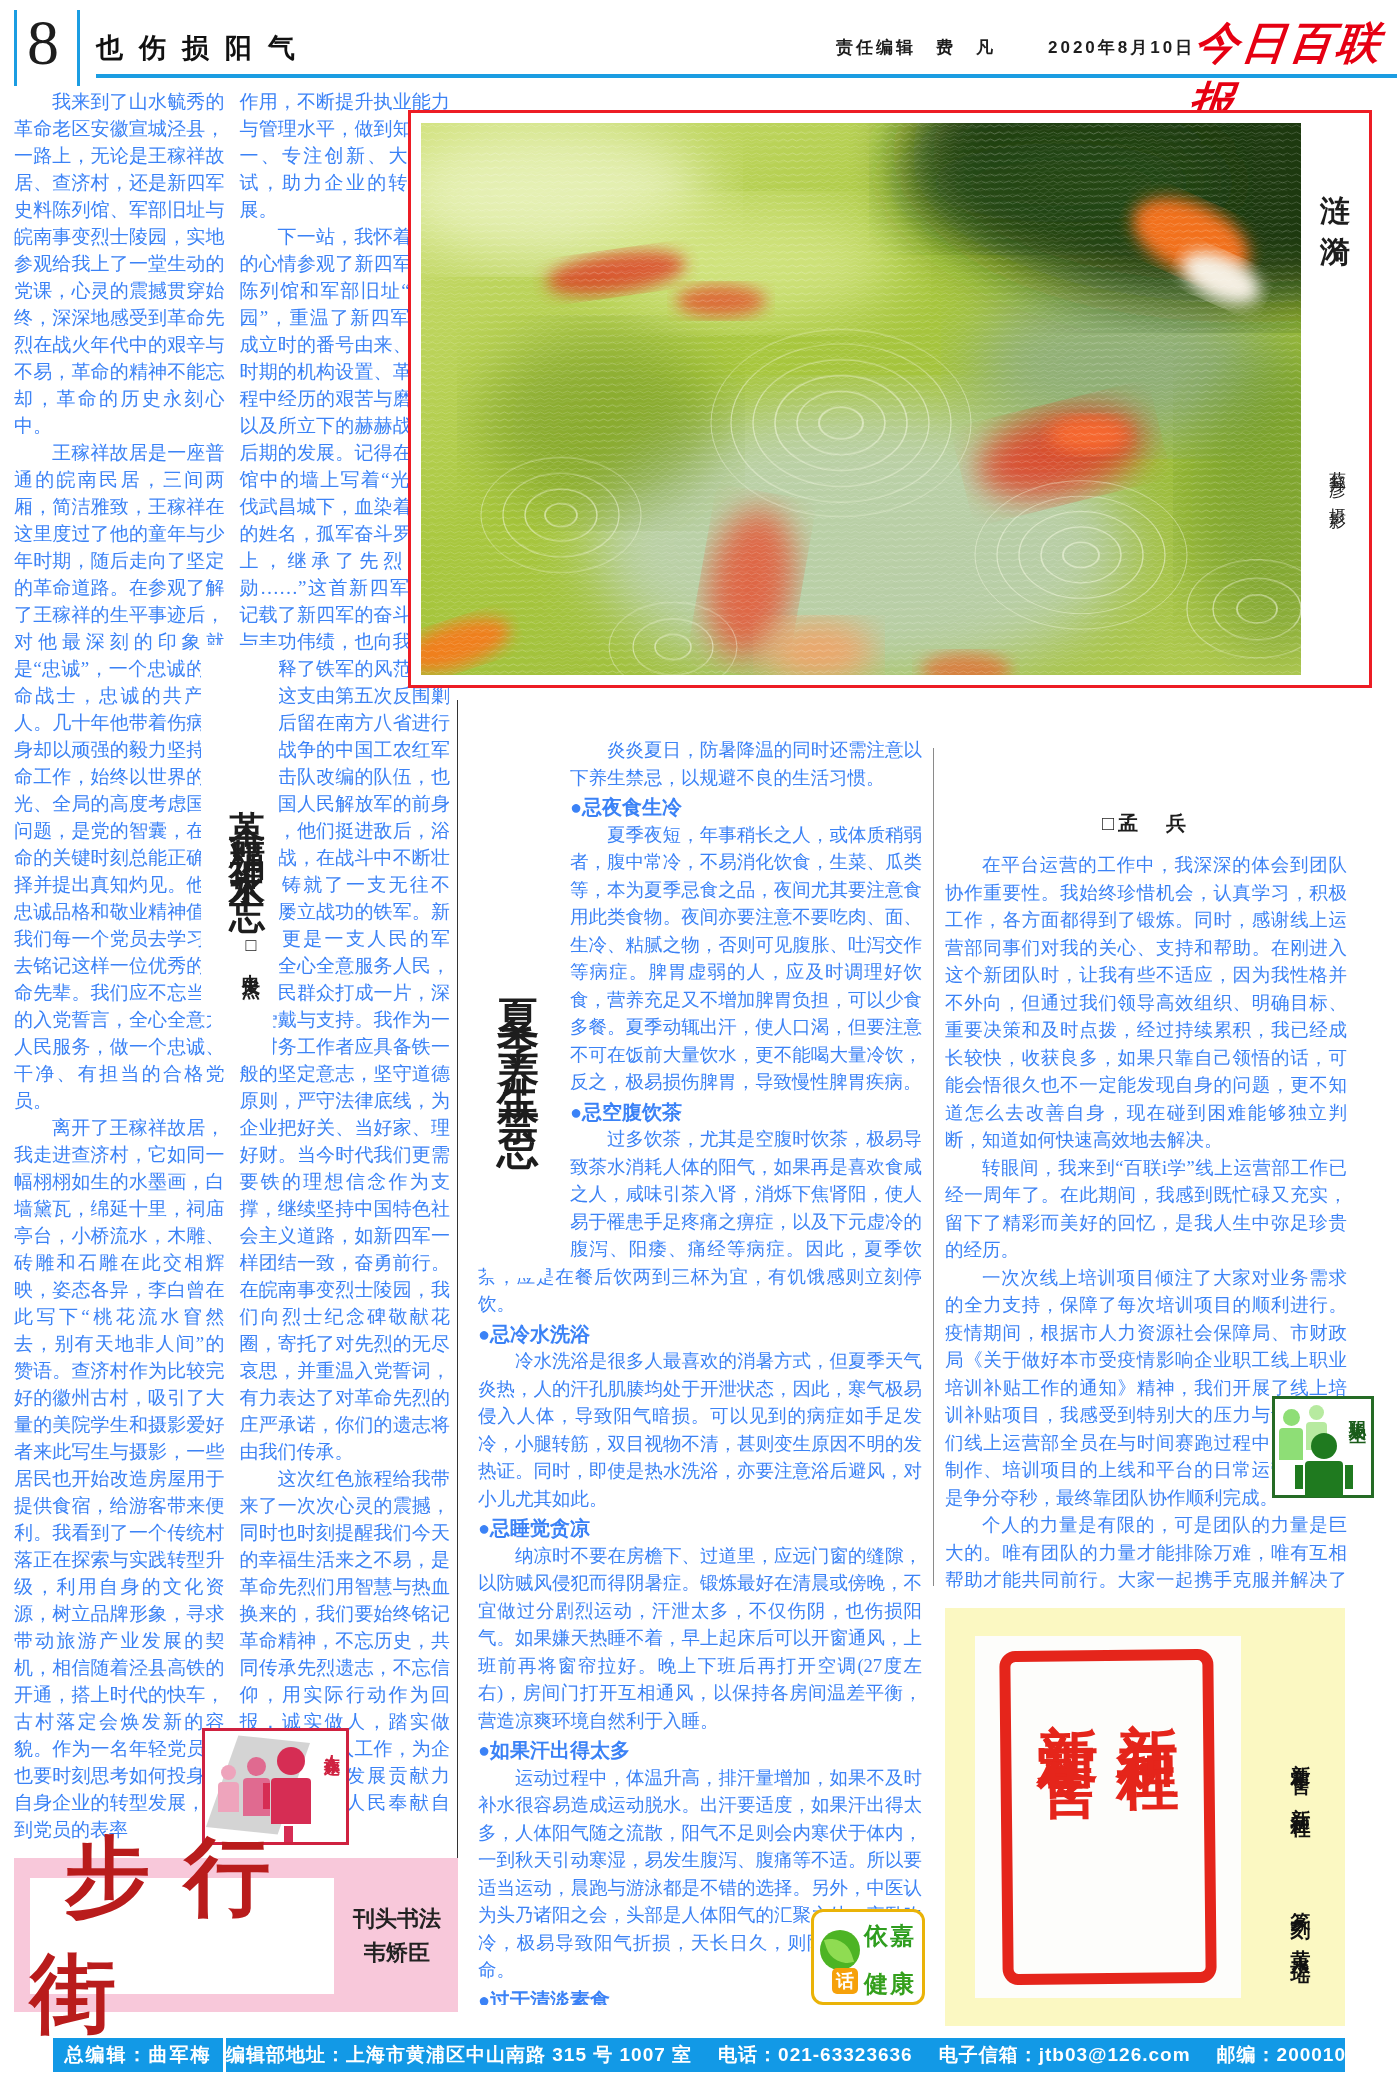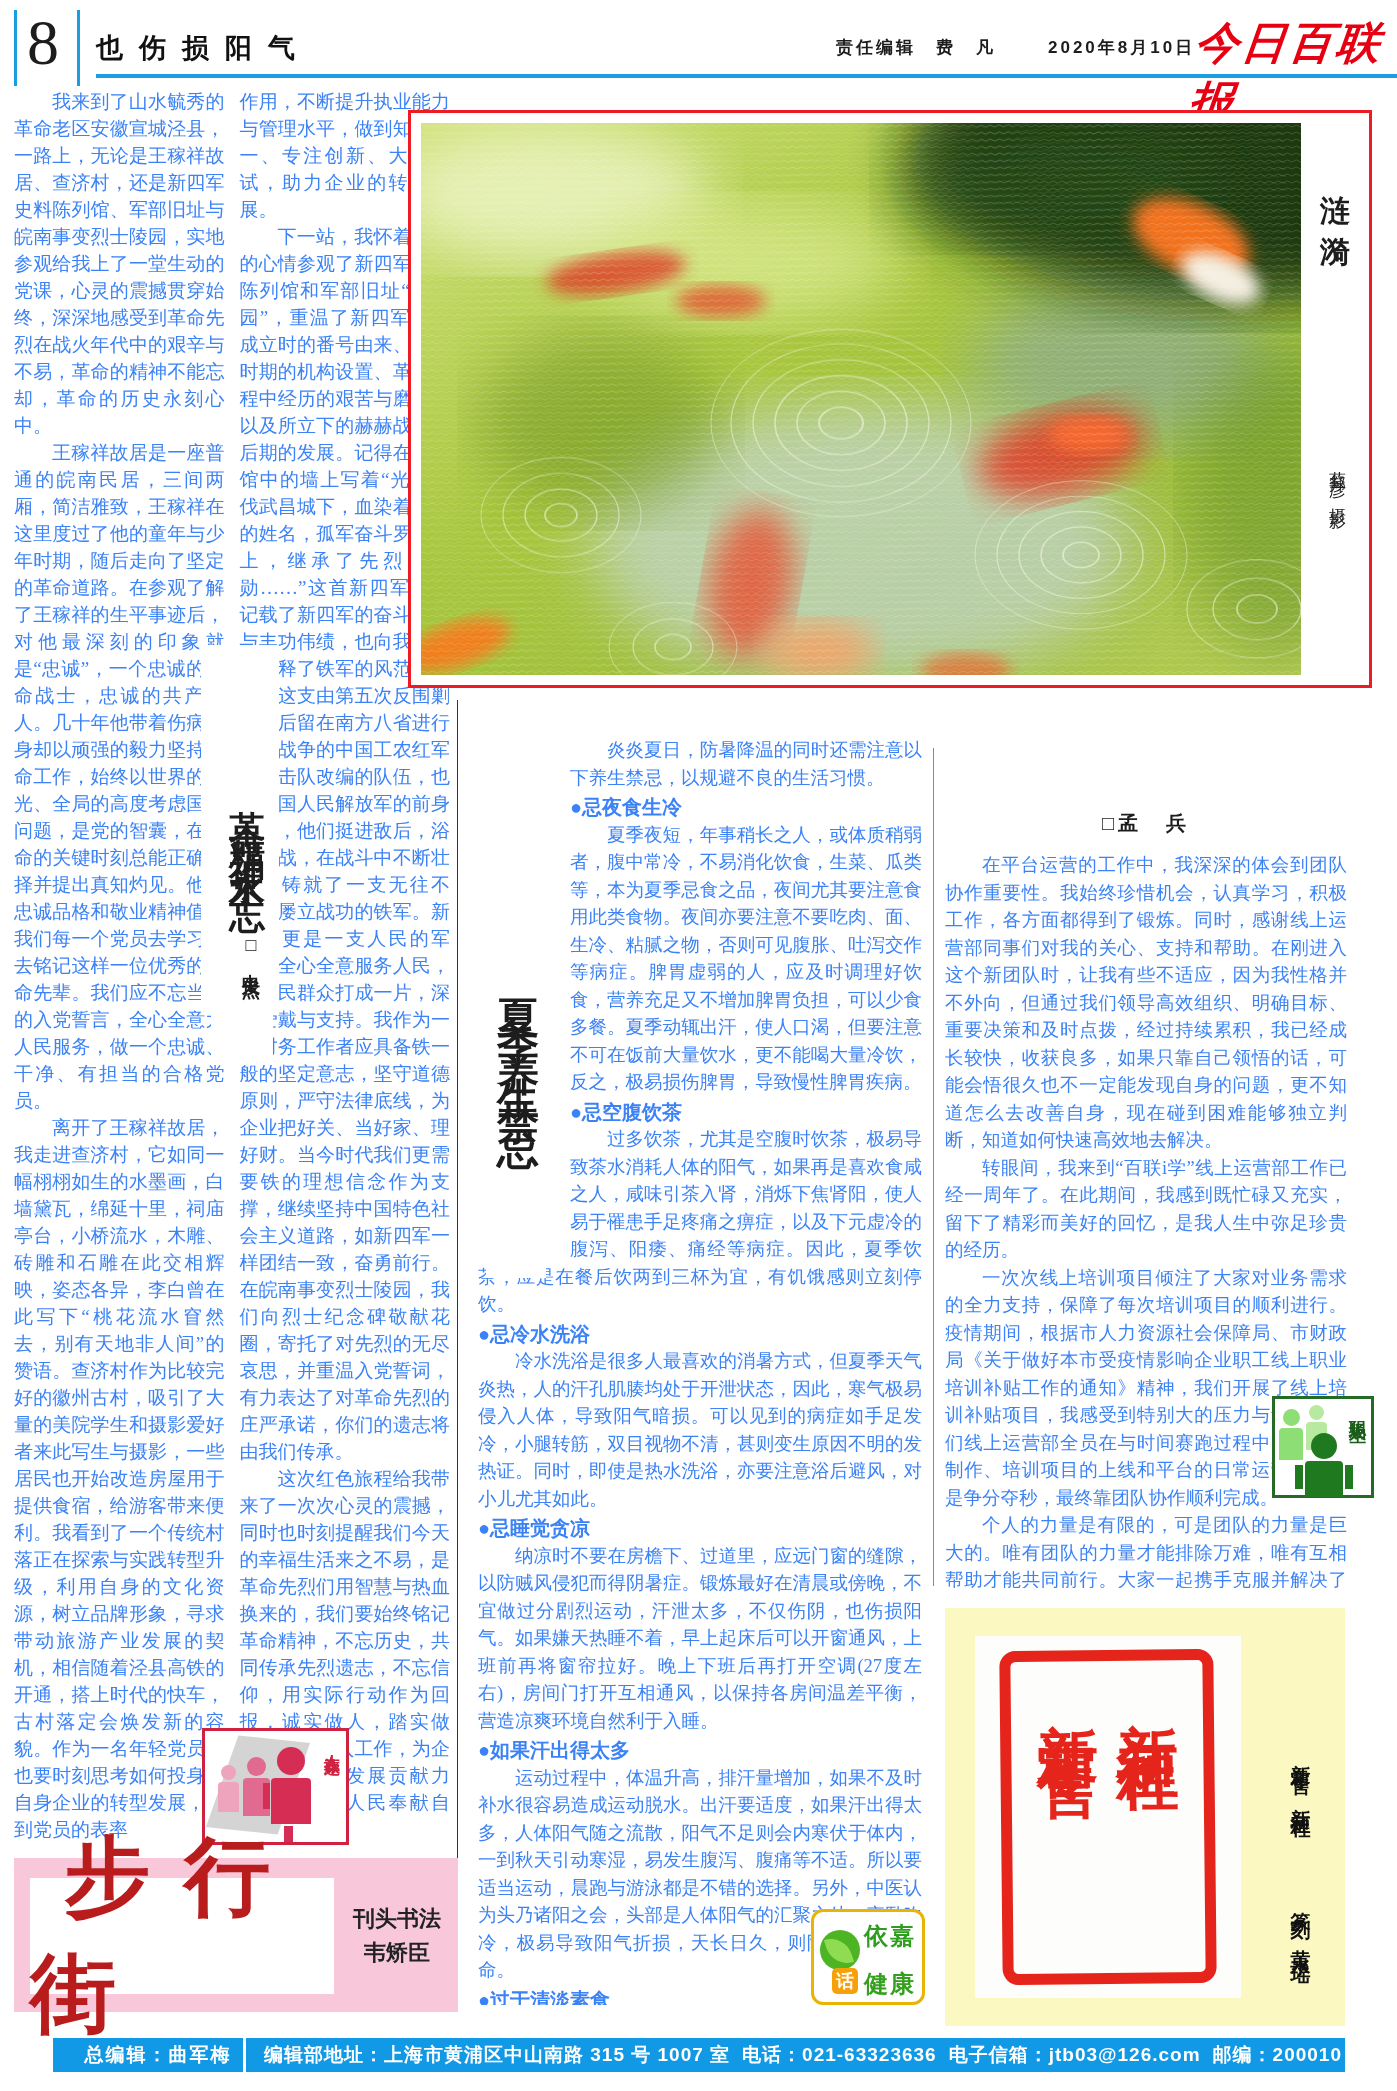--- a/index.html
+++ b/index.html
@@ -39,23 +39,23 @@
   .calitext{font-size:86px;font-weight:700;letter-spacing:34px;color:#b91c1c;font-family:"Liberation Serif",serif;text-indent:34px;}
   .calicredit{font-family:"Liberation Sans",sans-serif;font-size:22px;font-weight:700;color:#222;text-align:center;line-height:34px;}
   .yellowbox{background:#fbf8c2;}
   .sealwhite{background:#fdfdfb;}
   .sealframe{border:11px solid #e5251b;border-radius:16px;display:flex;flex-direction:row;justify-content:center;gap:10px;padding:12px 8px;box-sizing:border-box;}
   .sealcol{writing-mode:vertical-rl;text-orientation:upright;font-size:62px;line-height:70px;font-weight:700;color:#e5251b;letter-spacing:18px;font-family:"Liberation Serif",serif;}
   .sealcaption{font-size:20px;font-weight:700;letter-spacing:6px;color:#111;}
   
   .footerbar{background:#1299e6;color:#fff;display:flex;align-items:center;
              font-family:"Liberation Sans",sans-serif;font-size:19px;font-weight:700;}
-  .footerbar .seg1{width:170px;text-align:center;letter-spacing:2px;flex:none;padding-left:20px;}
+  .footerbar .seg1{width:170px;text-align:center;letter-spacing:2px;flex:none;}
   .footerbar .fdiv{width:3px;height:100%;background:#fff;flex:none;}
-  .footerbar .seg2{flex:1;display:flex;gap:12px;padding-left:18px;letter-spacing:1px;white-space:nowrap;}
+  .footerbar .seg2{flex:1;display:flex;gap:26px;letter-spacing:1px;white-space:nowrap;}
   .divline-v{width:1px;background:#333;}
 </style>
 </head>
 <body>
 
 <div id="page">
 
   <div class="abs vline-blue" style="left:14px;top:10px;height:76px;"></div>
   <div class="abs vline-blue" style="left:77px;top:10px;height:76px;"></div>
   <div class="abs pagenum" style="left:27px;top:10px;">8</div>

